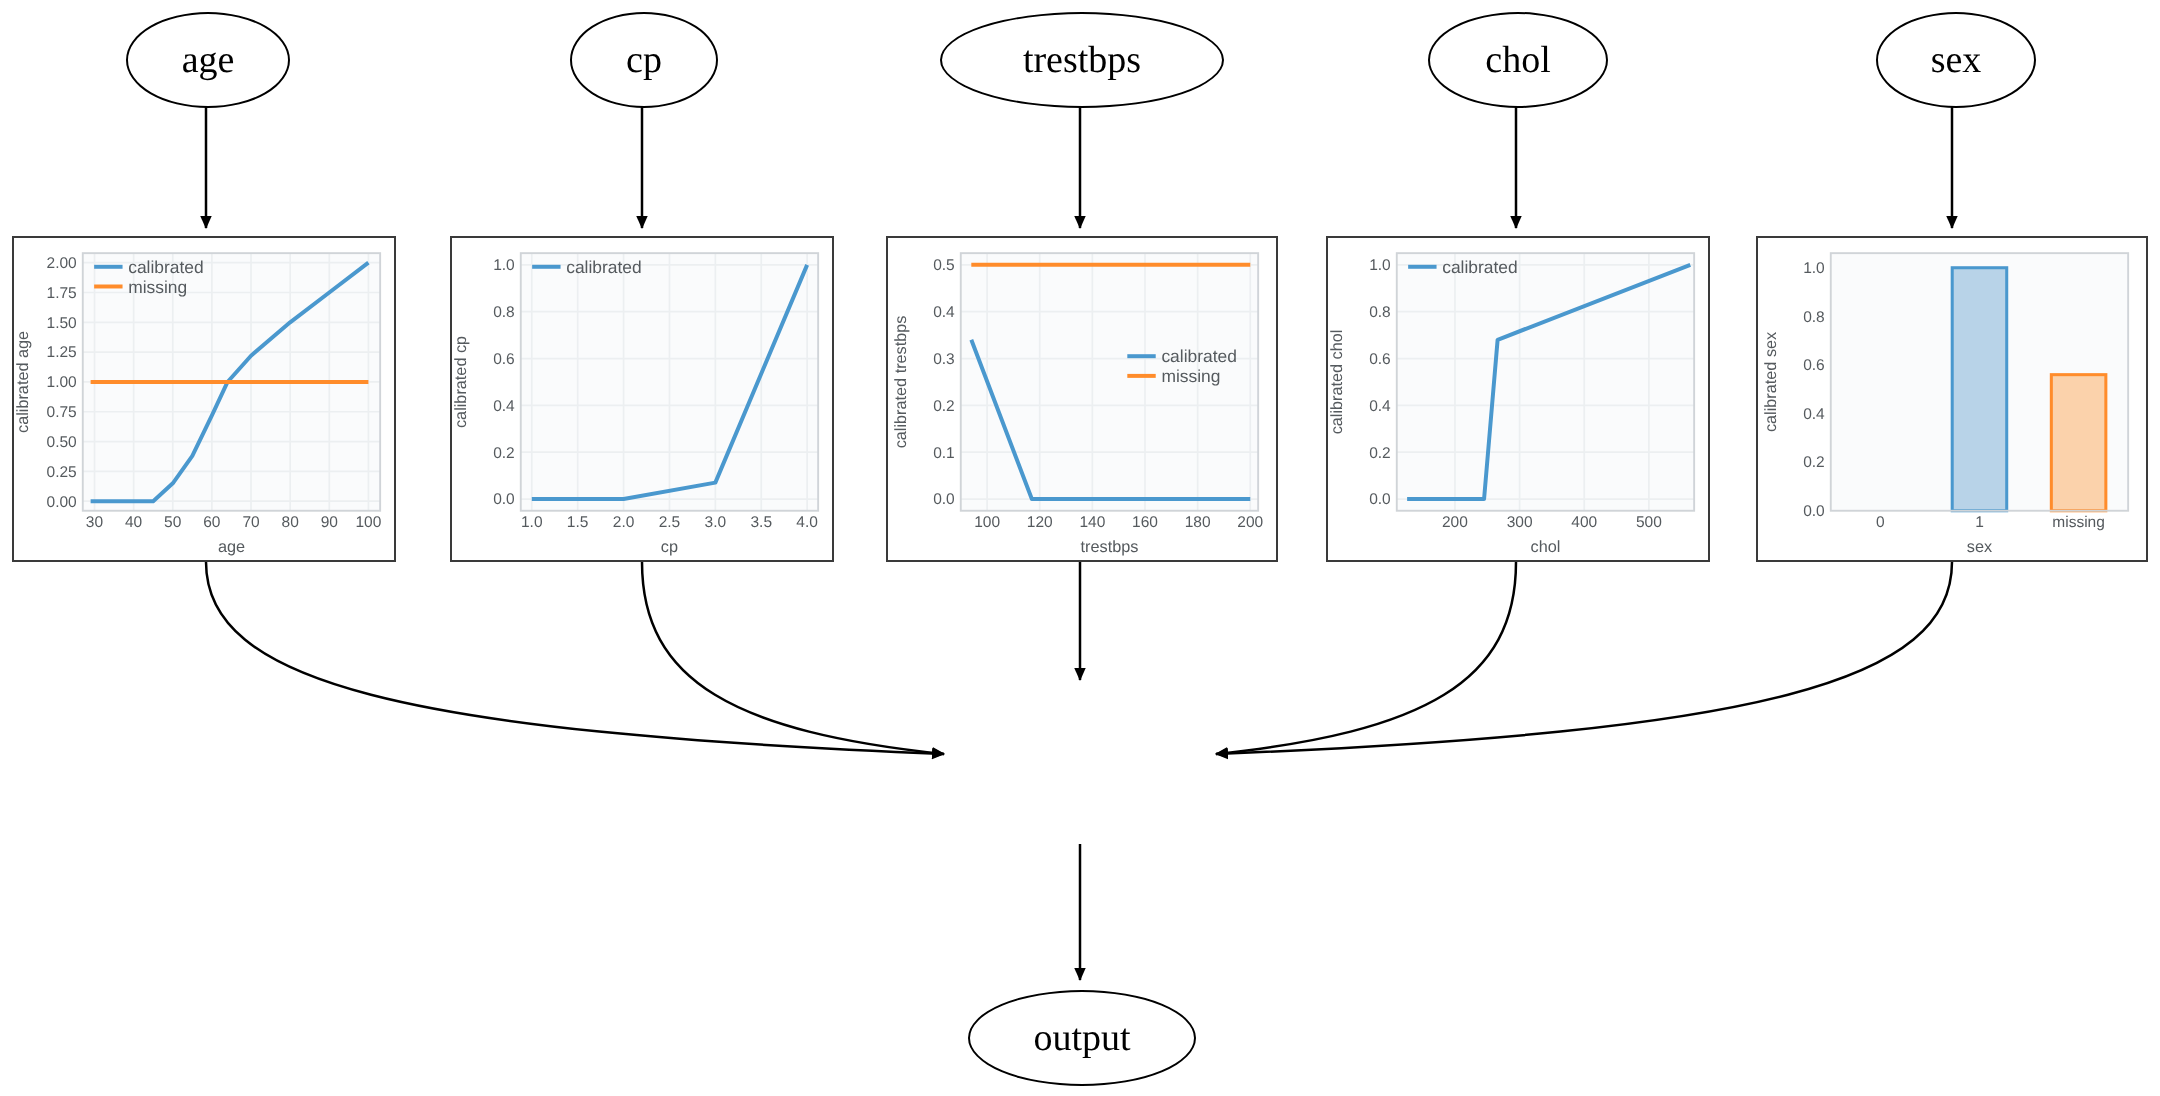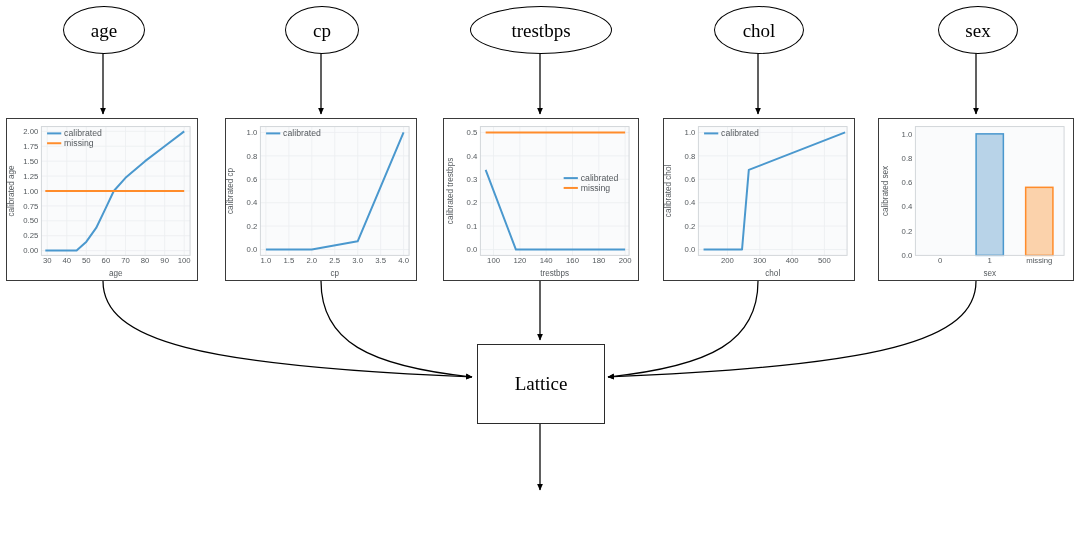--- a/index.html
+++ b/index.html
@@ -64,24 +64,24 @@
   <div class="node-ellipse" style="left:470px;top:6px;width:140px;height:46px;">
     <span>trestbps</span>
   </div>
   <div class="node-ellipse" style="left:714px;top:6px;width:88px;height:46px;">
     <span>chol</span>
   </div>
   <div class="node-ellipse" style="left:938px;top:6px;width:78px;height:46px;">
     <span>sex</span>
   </div>
 
-  <div class="node-box" style="left:477px;top:344px;width:126px;height:78px;">
-    <span>Lattice</span>
-  </div>
-
+
+  <div class="node-ellipse" style="left:484px;top:495px;width:112px;height:46px;">
+    <span>output</span>
+  </div>
 
   <div class="panel" style="left:6px;top:118px;width:192px;height:163px;">
     <div class="plot" id="p-age">
         <svg viewBox="0 0 100 85">
           <rect x="18" y="4" width="78.5" height="68" fill="#fafbfc"></rect>
           <line x1="18" x2="96.5" y1="69.48148148148148" y2="69.48148148148148" class="gridline"></line>
           <line x1="18" x2="96.5" y1="61.61111111111111" y2="61.61111111111111" class="gridline"></line>
           <line x1="18" x2="96.5" y1="53.74074074074074" y2="53.74074074074074" class="gridline"></line>
           <line x1="18" x2="96.5" y1="45.870370370370374" y2="45.870370370370374" class="gridline"></line>
           <line x1="18" x2="96.5" y1="38" y2="38" class="gridline"></line>

